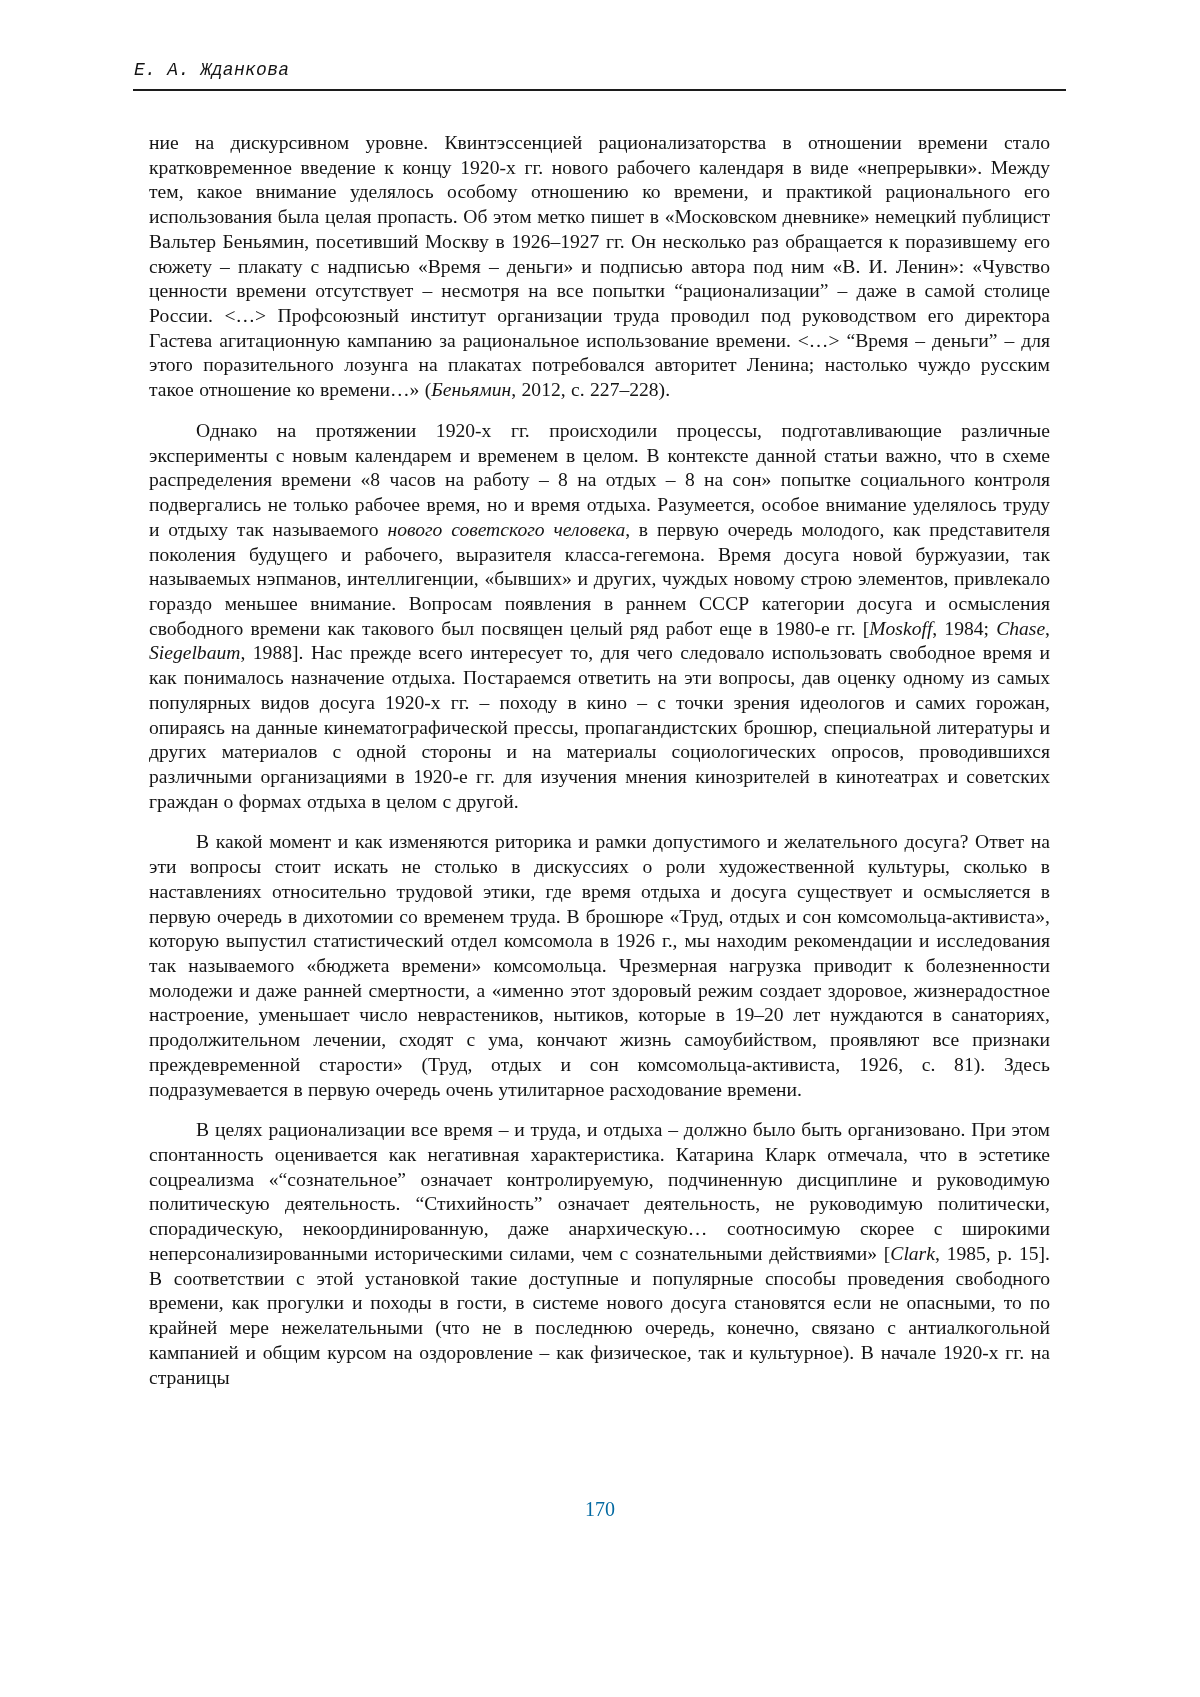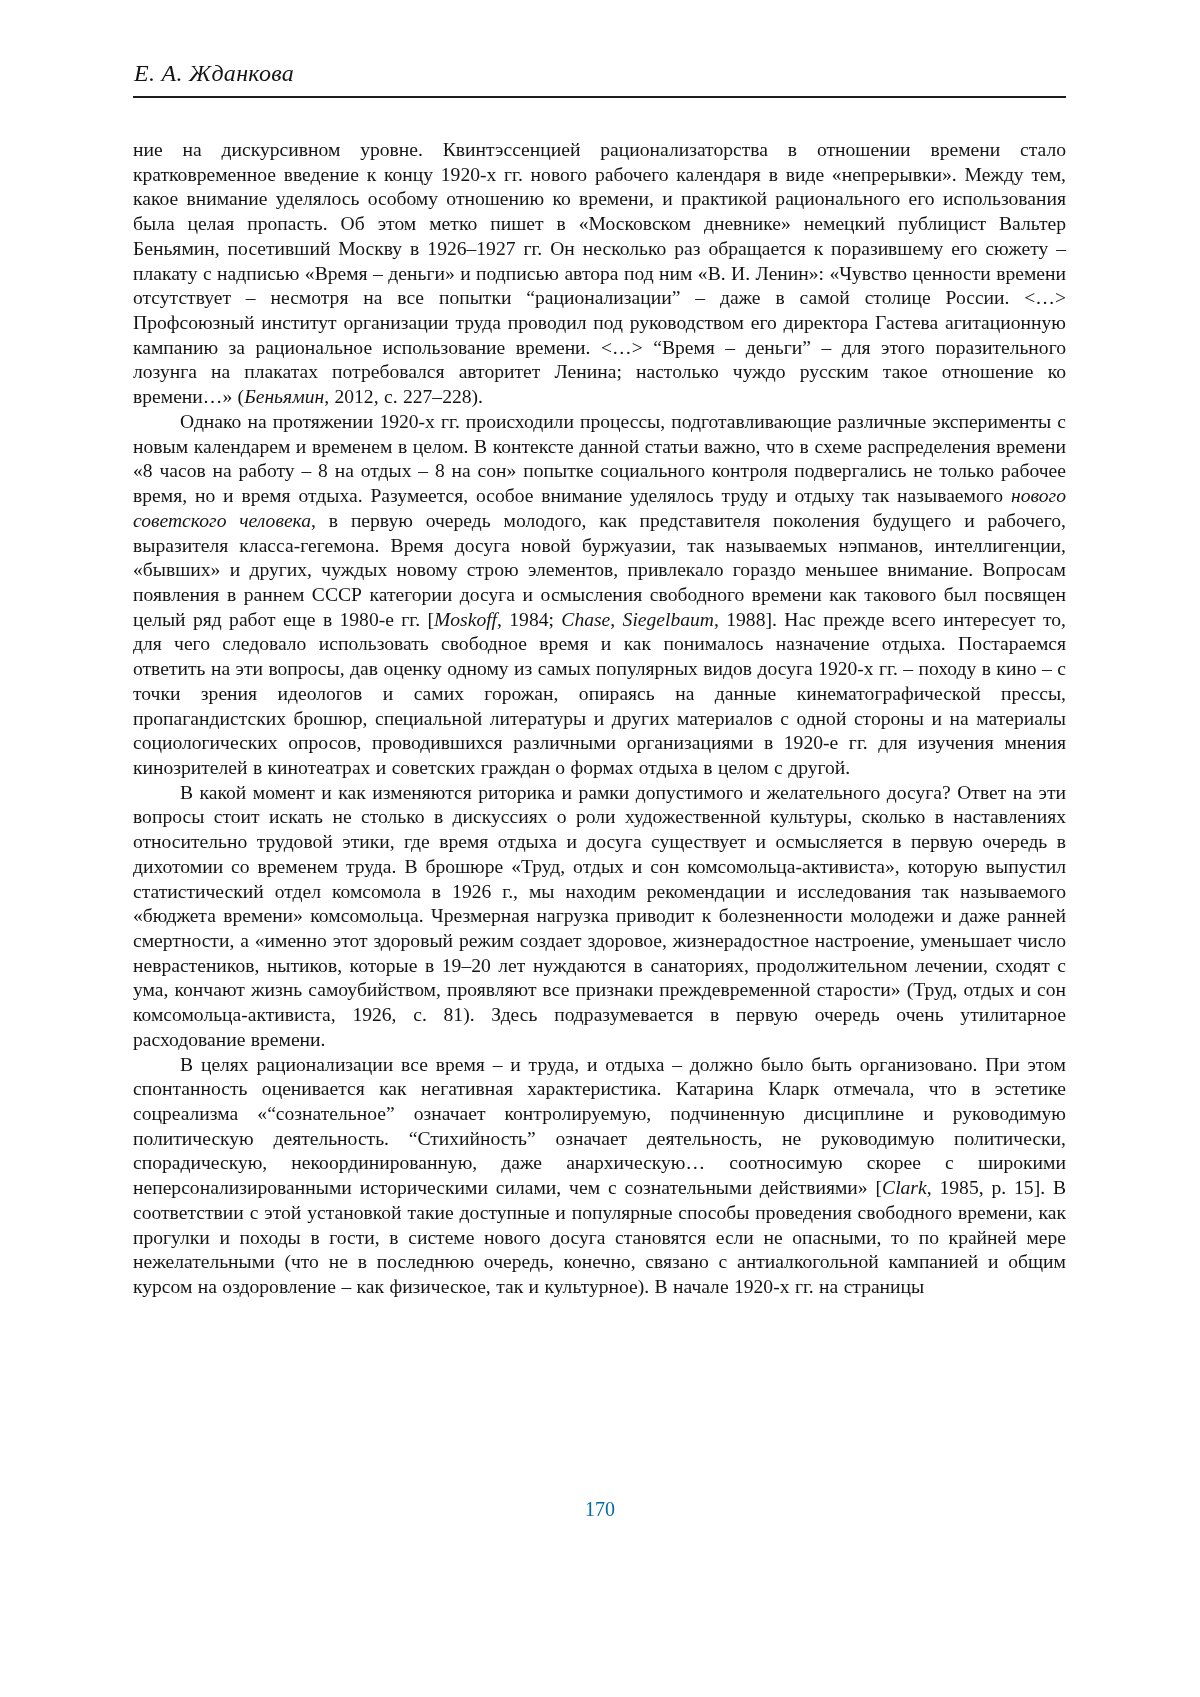--- a/index.html
+++ b/index.html
@@ -12,37 +12,38 @@
     color: #141414;
     -webkit-font-smoothing: antialiased;
   }
   .page {
     position: absolute;
     inset: 0;
     padding: 60px 134px 0 133px;
   }
   .running-head {
     font-style: italic;
-    font-size: 24px;
+    font-size: 18px;
     letter-spacing: 0.3px;
     padding-left: 1px;
+    font-family: Liberation Mono, monospace;
   }
   .header-rule {
     border: none;
     border-bottom: 2px solid #1c1c1c;
     margin-top: 9px;
   }
   .body-text {
     margin-top: 40px;
     font-size: 19.6px;
     line-height: 1.262;
     text-align: justify;
     word-spacing: 0.5px;
   }
-  .body-text p { margin: 0; }
+  .body-text p { margin: 16px; }
   .body-text p.indent { text-indent: 47px; }
   .it { font-style: italic; }
   .page-footer {
     position: absolute;
     left: 0;
     right: 0;
     top: 1498px;
     text-align: center;
     font-size: 20px;
     color: #0369a1;

